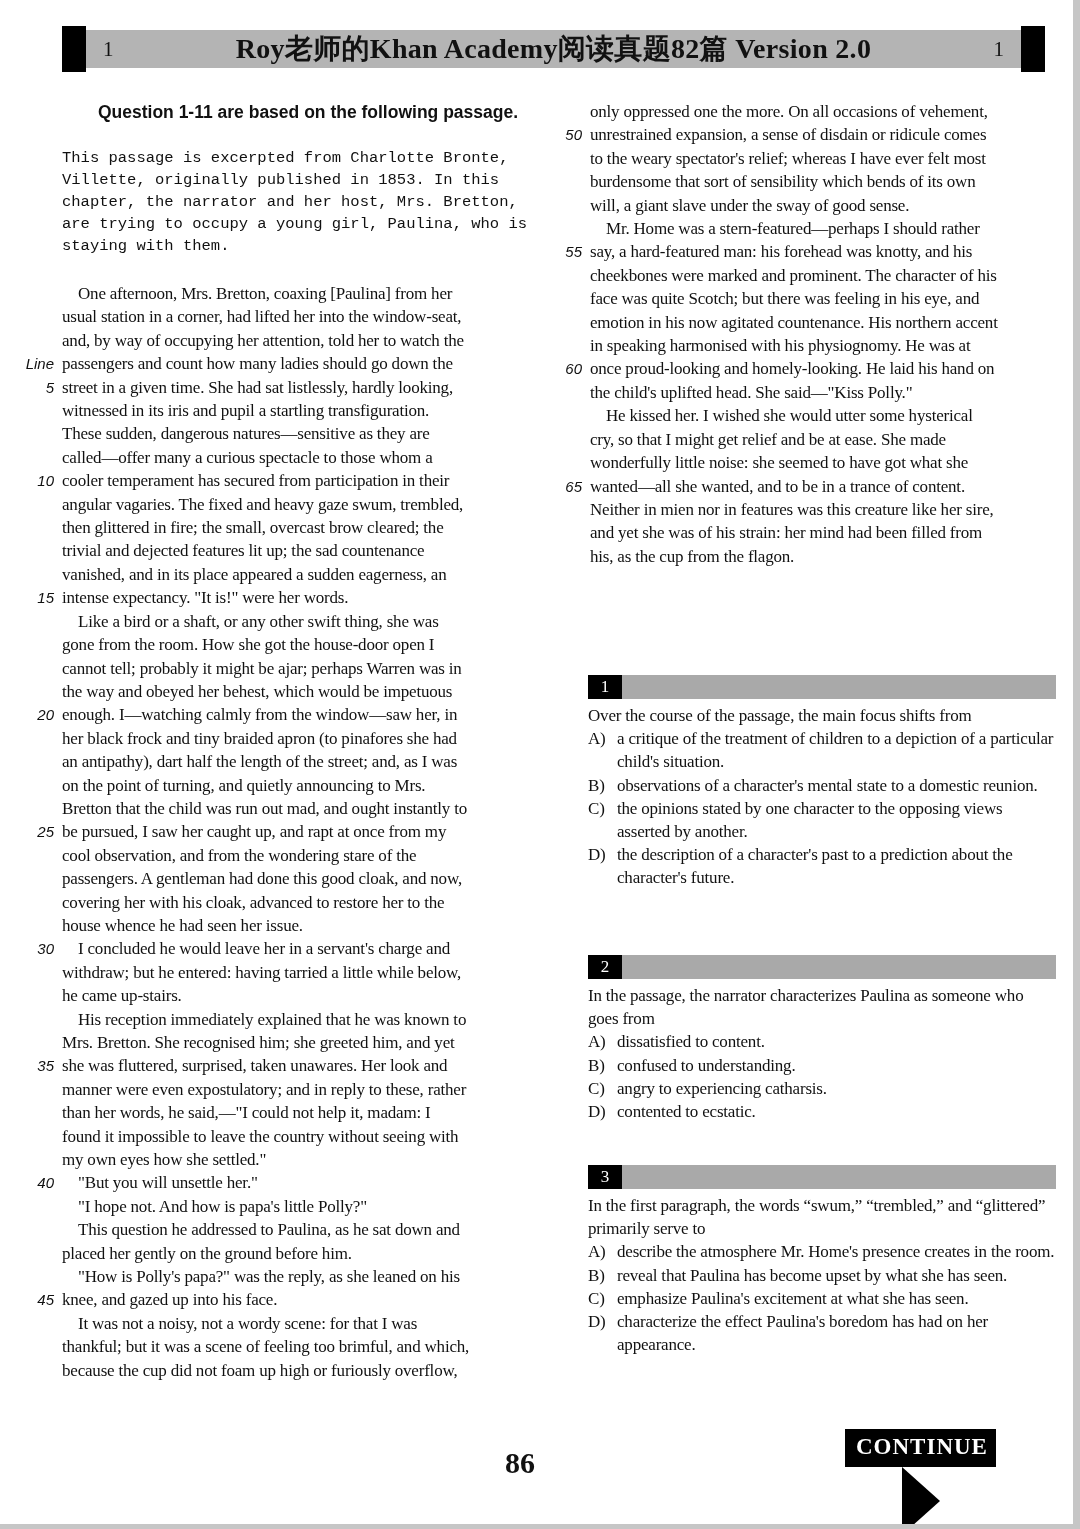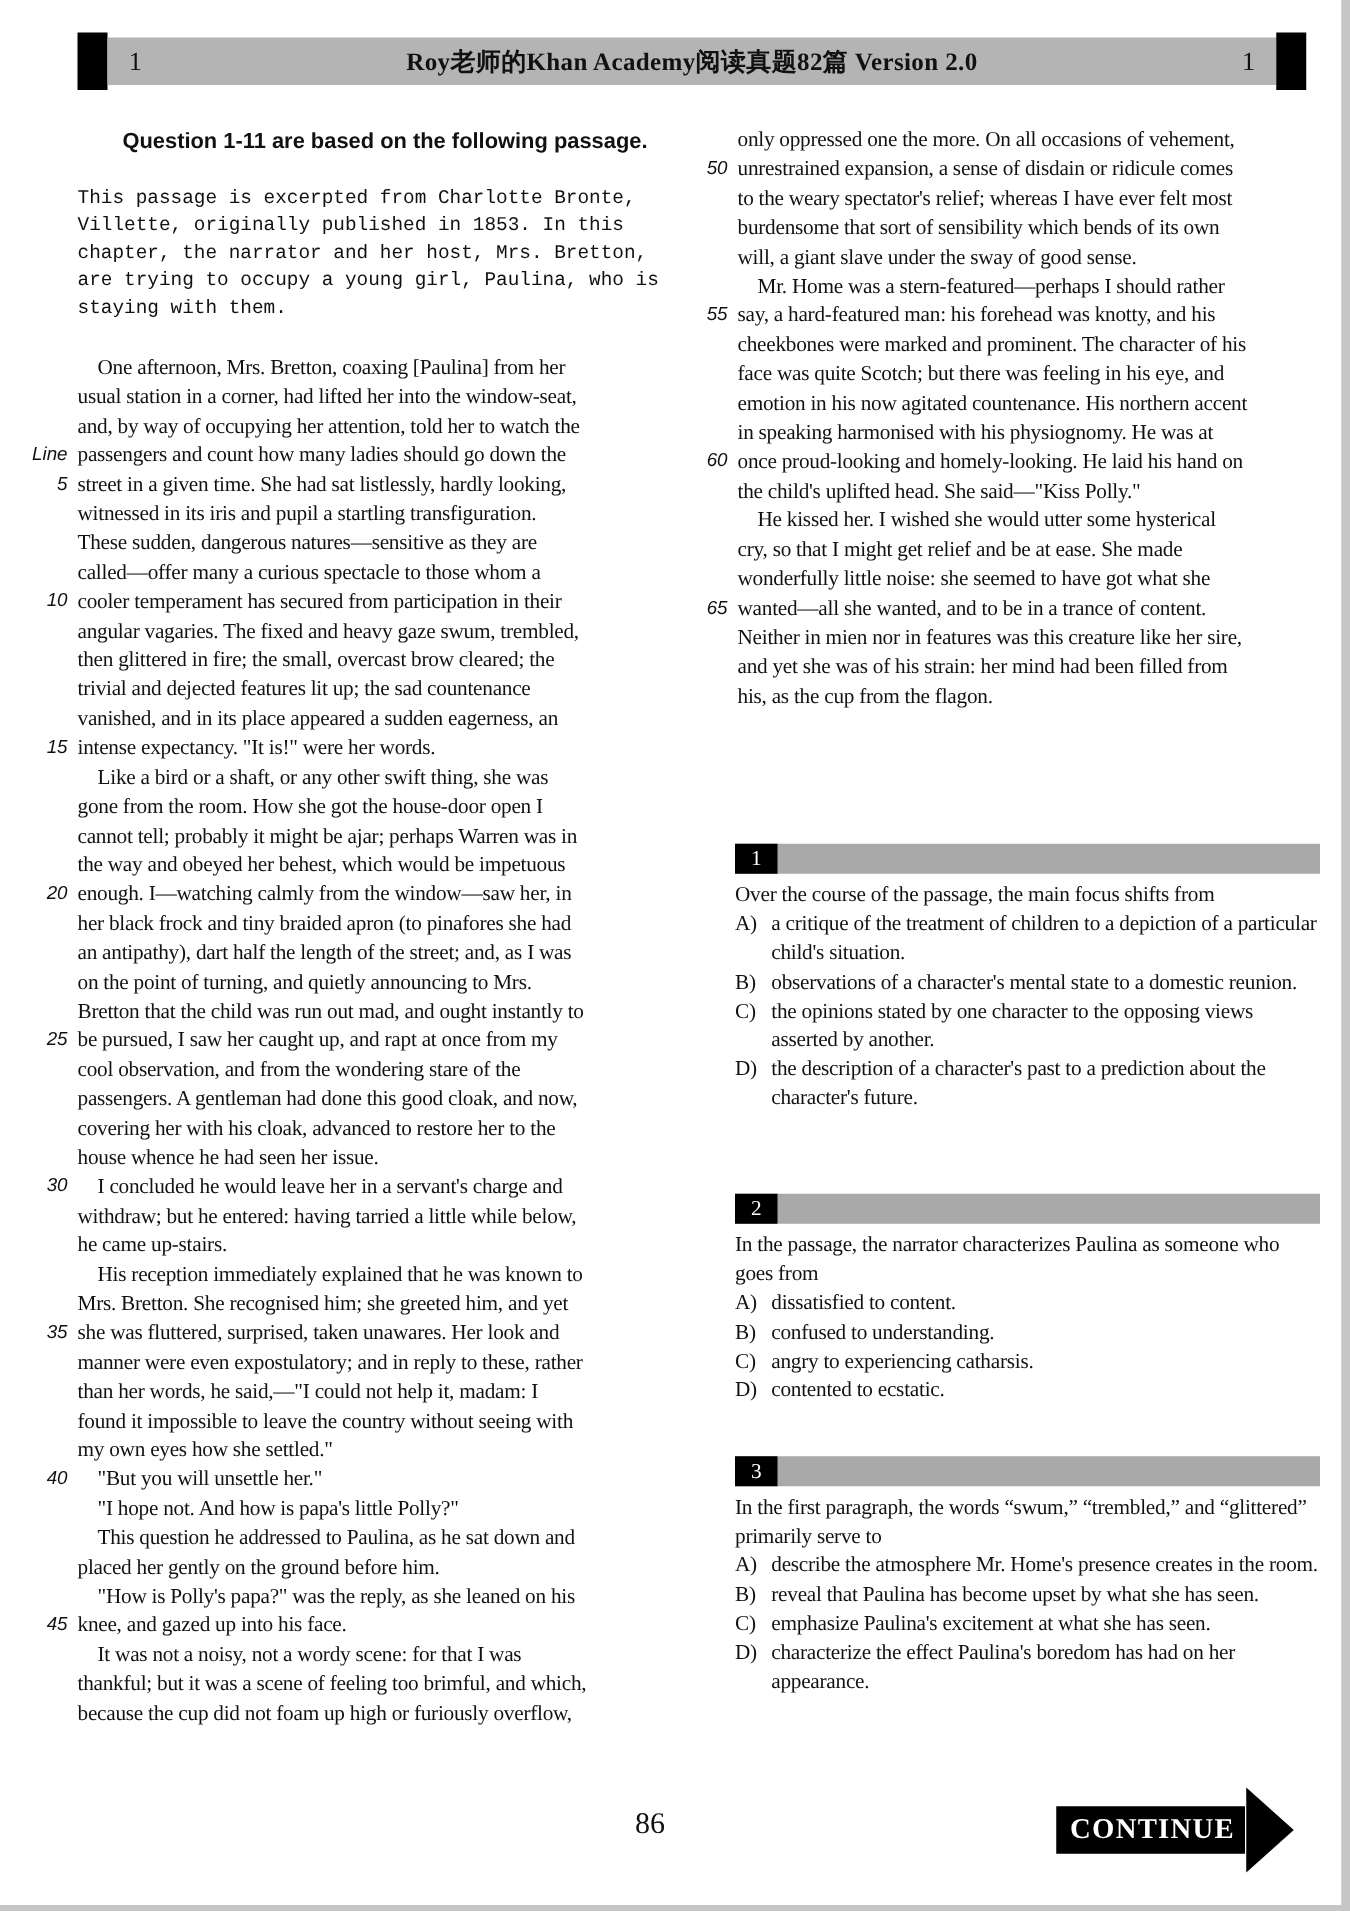--- a/index.html
+++ b/index.html
@@ -8,21 +8,21 @@
     box-sizing:border-box; overflow:hidden; color:#111;
     font-family:"Liberation Serif", serif;
     border-right:7px solid #c6c6c6; border-bottom:5px solid #c6c6c6;
   }
 
   
   .header { position:absolute; left:62px; top:26px; width:983px; height:46px; display:flex; }
   .hcap { width:24px; background:#000; }
   .hbar { flex:1; background:#b4b4b4; margin:4px 0; display:flex; align-items:center; }
   .hnum { font-size:21px; padding:0 17px; color:#111; }
-  .htitle { flex:1; text-align:center; font-weight:bold; font-size:20px; letter-spacing:.3px; }
+  .htitle { flex:1; text-align:center; font-weight:bold; font-size:28px; letter-spacing:.3px; }
 
   
   .passage-heading {
     position:absolute; left:62px; top:101px; width:492px;
     font-family:"Liberation Sans", sans-serif; font-weight:bold; font-size:17.5px; line-height:22px;text-align:center;
   }
   .passage-intro {
     position:absolute; left:62px; top:147px; width:492px;
     font-family:Liberation Mono, monospace; font-size:15.5px; line-height:22px;
   }
@@ -44,22 +44,22 @@
   #q1 { top:675px; } #q2 { top:955px; } #q3 { top:1165px; }
   .qbar { display:flex; height:24px; background:#a9a9a9; }
   .qnum { width:34px; background:#000; color:#fff; text-align:center; font-size:17px; line-height:24px; }
   .qstem { margin:5px 0 0 0; }
   .choices { margin:0; }
   .choice { display:flex; }
   .choice-letter { width:29px; flex-shrink:0; }
   .choice-text { flex:1; }
 
   
-  .page-number { position:absolute; left:460px; top:1446px; width:120px; text-align:center; font-weight:normal; font-size:24px; }
-  .continue { position:absolute; left:845px; top:1429px; height:70px; display:flex; align-items:center; cursor:pointer; }
+  .page-number { position:absolute; left:460px; top:1446px; width:120px; text-align:center; font-weight:bold; font-size:30px; }
+  .continue { position:absolute; left:845px; top:1429px; height:70px; display:flex; align-items:center; cursor:pointer;flex-direction:column; }
   .continue-label {
     background:#000; color:#fff; font-weight:bold; font-size:23px; letter-spacing:1px;
     padding:5px 8px 7px 11px;
   }
   .continue-arrowhead {
     width:0; height:0; margin-left:1px;
     border-left:38px solid #000; border-top:34px solid transparent; border-bottom:34px solid transparent;
   }
 </style>
 </head>

